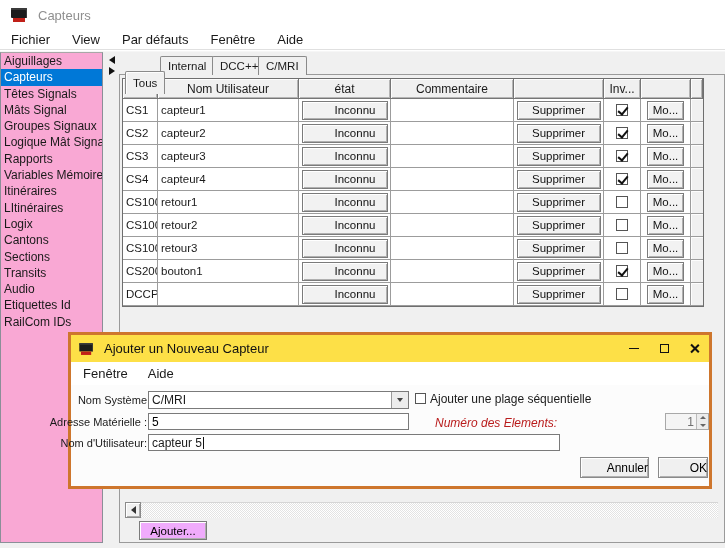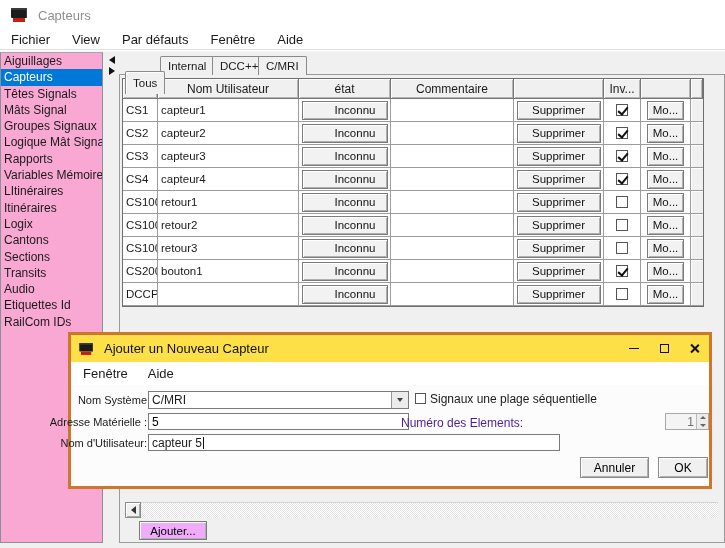--- a/index.html
+++ b/index.html
@@ -72,28 +72,28 @@
   .fld-label { position:absolute; right:562px; white-space:nowrap; font-size:11px; }
   .combo { position:absolute; left:77px; top:6px; width:261px; height:18px; border:1px solid #7a7a7a; background:#fff; display:flex; }
   .combo-text { flex:1; font-size:12px; padding:1px 0 0 3px; overflow:hidden; white-space:nowrap; }
   .combo-btn { width:17px; background:#ececec; border-left:1px solid #9a9a9a; display:flex; align-items:center; justify-content:center; }
   .arr-down { width:0; height:0; border-left:3.5px solid transparent; border-right:3.5px solid transparent; border-top:4px solid #444; }
   .txt-field { position:absolute; border:1px solid #7a7a7a; background:#fff; height:17px; font-size:12px; font-family:inherit; padding:0 3px; display:flex; align-items:center; }
   input.txt-field { display:block; padding:0 3px; }
   .caret { width:1px; height:12px; background:#111; margin-left:1px; }
   .dlg-cb { position:absolute; left:344px; top:8px; width:11px; height:11px; }
   .dlg-cb-label { position:absolute; left:359px; top:7px; font-size:12px; white-space:nowrap; }
-  .gray-label { position:absolute; left:330px; top:31px; font-size:12px; color:#4c1d95; white-space:nowrap; }
+  .gray-label { position:absolute; left:364px; top:31px; font-size:12px; color:#b91c1c; white-space:nowrap;font-style:italic; }
   .spinner { position:absolute; left:594px; top:28px; width:44px; height:17px; border:1px solid #a8a8a8; background:#f4f4f4; display:flex; }
   .spin-val { flex:1; text-align:right; font-size:12px; color:#707070; padding:1px 2px 0 0; }
   .spin-btns { width:12px; border-left:1px solid #bbb; display:flex; flex-direction:column; }
   .spin-up,.spin-dn { flex:1; background:#ececec; display:flex; align-items:center; justify-content:center; }
   .spin-up::after { content:""; width:0; height:0; border-left:3px solid transparent; border-right:3px solid transparent; border-bottom:3px solid #666; }
   .spin-dn::after { content:""; width:0; height:0; border-left:3px solid transparent; border-right:3px solid transparent; border-top:3px solid #666; }
-  .dlg-btn { position:absolute; top:72px; height:21px; font-family:inherit; font-size:12px; background:#f0f0f0; border:1px solid #8a8a8a; box-shadow:inset 1px 1px 0 #fff, inset -1px -1px 0 #b0b0b0; }
+  .dlg-btn { position:absolute; top:72px; height:21px; font-family:inherit; font-size:12px; background:#f0f0f0; border:1px solid #8a8a8a; box-shadow:inset 1px 1px 0 #fff, inset -1px -1px 0 #b0b0b0;text-align:right; }
   .btn-cancel { left:509px; width:69px; }
   .btn-ok { left:587px; width:50px; }
 </style>
 </head>
 <body>
 
 <div class="titlebar">
   <span class="loco"></span>
   <span class="title-text">Capteurs</span>
 </div>
@@ -109,22 +109,22 @@
 
 <div class="sidebar">
   <div class="side-item">Aiguillages</div>
   <div class="side-item sel">Capteurs</div>
   <div class="side-item">Têtes Signals</div>
   <div class="side-item">Mâts Signal</div>
   <div class="side-item">Groupes Signaux</div>
   <div class="side-item">Logique Mât Signal</div>
   <div class="side-item">Rapports</div>
   <div class="side-item">Variables Mémoires</div>
+  <div class="side-item">Itinéraires</div>
   <div class="side-item">LItinéraires</div>
-  <div class="side-item">Itinéraires</div>
   <div class="side-item">Logix</div>
   <div class="side-item">Cantons</div>
   <div class="side-item">Sections</div>
   <div class="side-item">Transits</div>
   <div class="side-item">Audio</div>
   <div class="side-item">Etiquettes Id</div>
   <div class="side-item">RailCom IDs</div>
 </div>
 
 <div class="divider">
@@ -353,21 +353,21 @@
   </div>
   <div class="dlg-content">
     <span class="fld-label" style="top:9px;">Nom Système</span>
     <div class="combo">
       <span class="combo-text">C/MRI</span>
       <span class="combo-btn">
           <span class="arr-down"></span>
         </span>
     </div>
     <span class="cb dlg-cb"></span>
-    <span class="dlg-cb-label">Signaux une plage séquentielle</span>
+    <span class="dlg-cb-label">Ajouter une plage séquentielle</span>
 
     <span class="fld-label" style="top:31px;">Adresse Matérielle :</span>
     <input class="txt-field" style="left: 77px; top: 28px; width: 261px;" readonly="" value="5">
     <span class="gray-label">Numéro des Elements:</span>
     <div class="spinner">
       <span class="spin-val">1</span>
       <span class="spin-btns">
         <span class="spin-up"></span>
         <span class="spin-dn"></span>
       </span>

